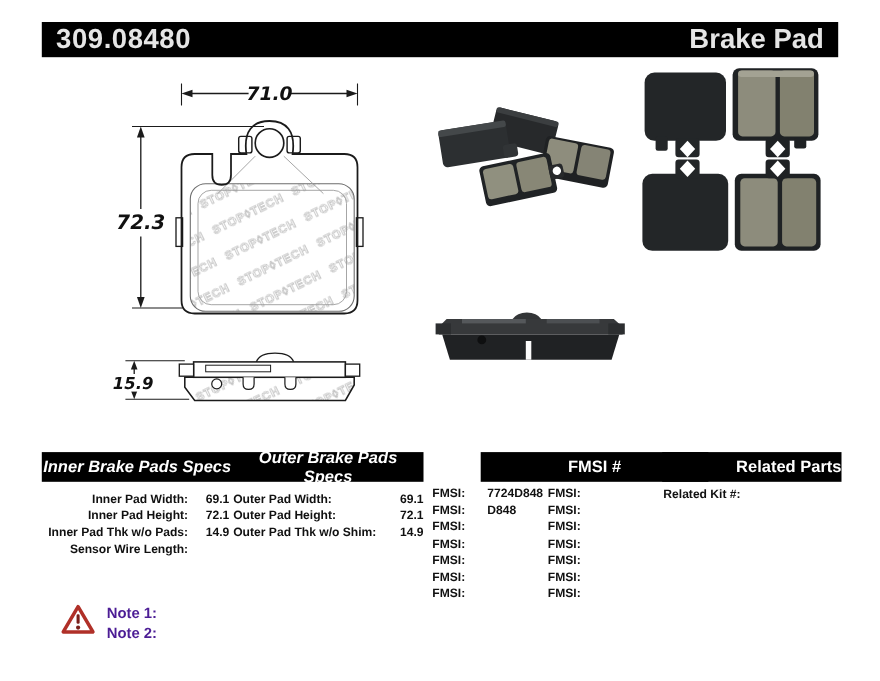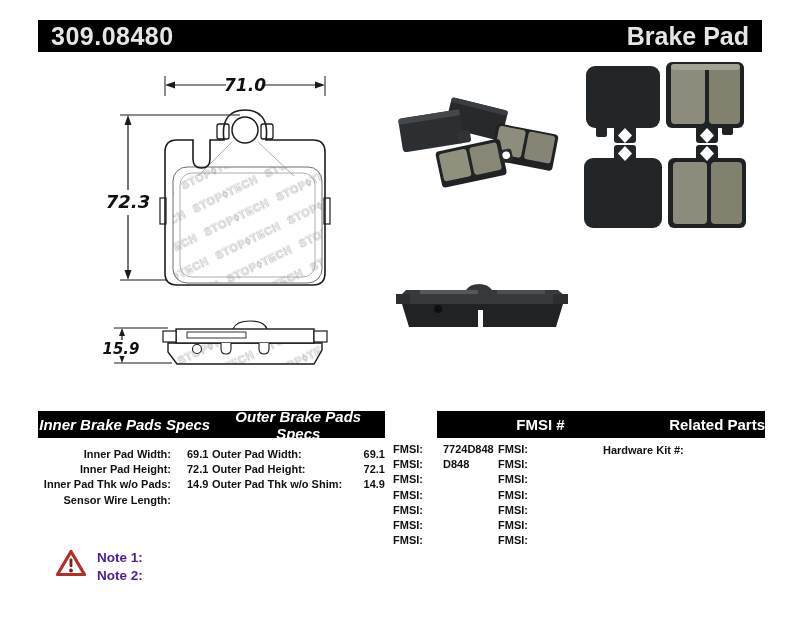--- a/index.html
+++ b/index.html
@@ -306,21 +306,21 @@
       <span class="fmsi-val"></span>
     </div>
     <div class="fmsi-row">
       <span class="fmsi-label">FMSI:</span>
       <span class="fmsi-val"></span>
     </div>
   </div>
 
   <div class="related-col">
     <div class="related-row">
-      <span>Hardware Kit #:</span>
+      <span>Related Kit #:</span>
       <span></span>
     </div>
   </div>
 
   <div class="note-block">
     <div class="note-line">Note 1:</div>
     <div class="note-line">Note 2:</div>
   </div>
 
 </div>

